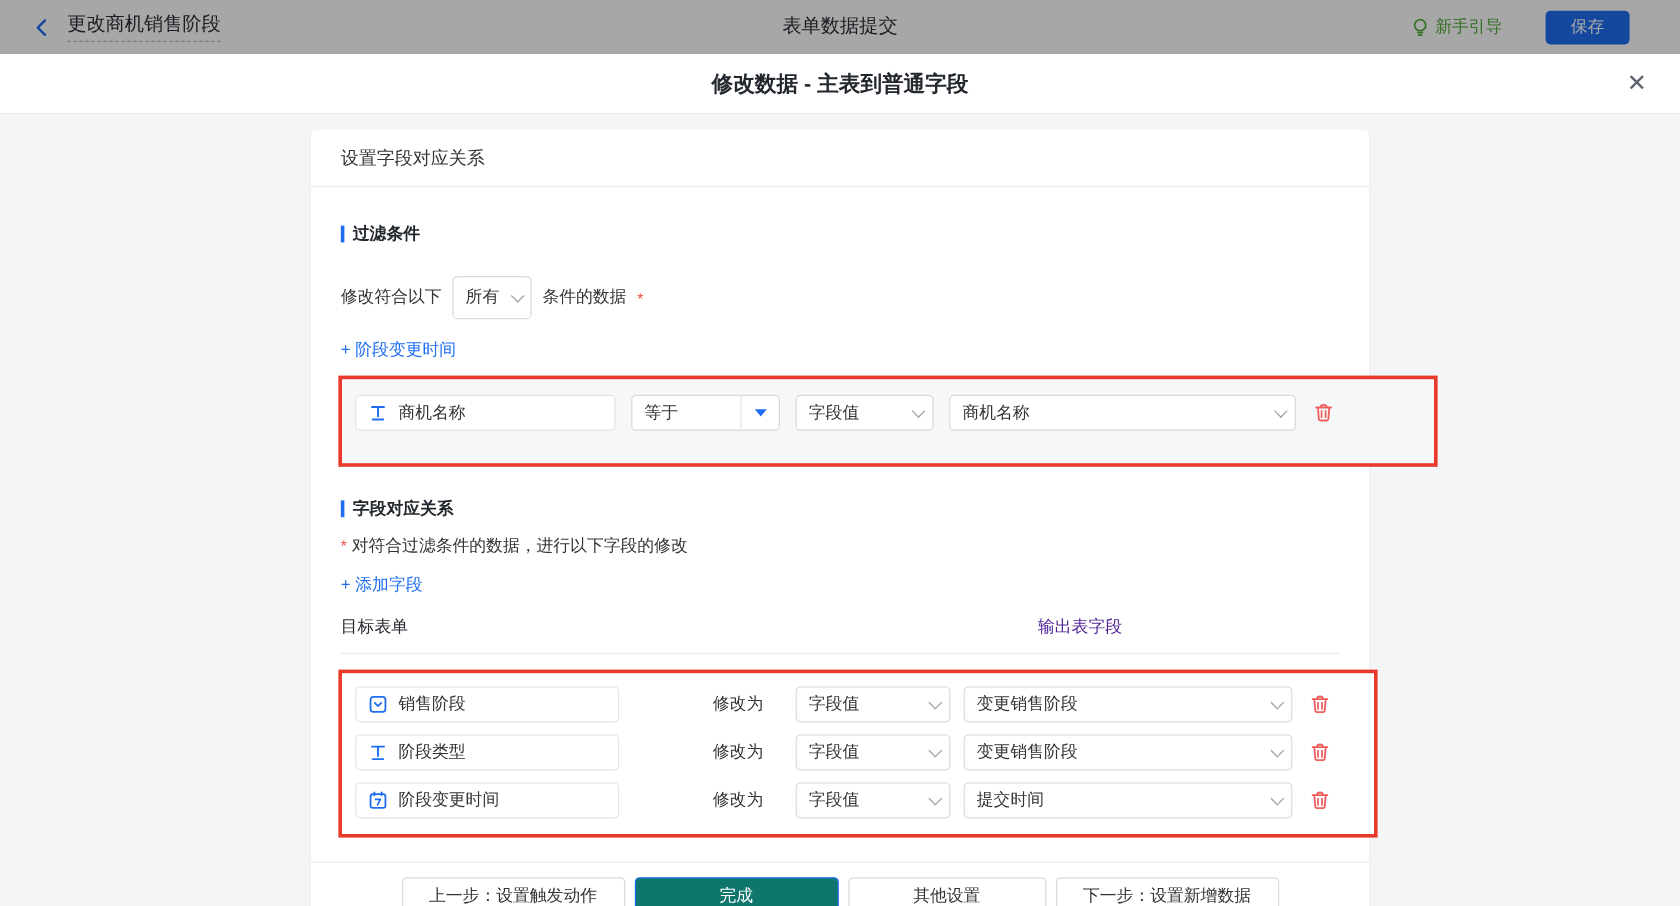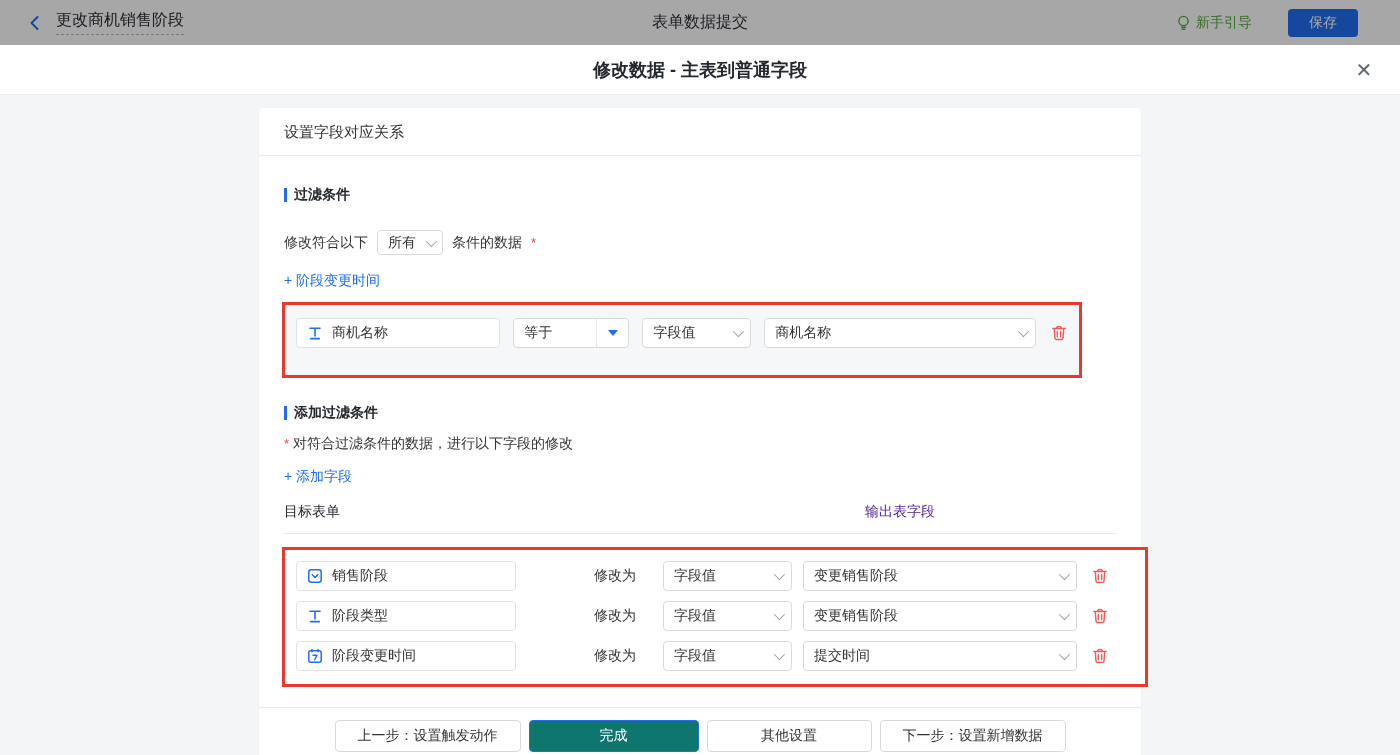--- a/index.html
+++ b/index.html
@@ -71,41 +71,41 @@
     display:flex; align-items:center; margin-top:30px;
     font-size:14px; font-weight:bold; color:#23272e;
   }
   .section-bar { width:3px; height:14px; background:#1f6ef2; margin-right:7px; flex:0 0 auto; }
 
   .condition-line { display:flex; align-items:center; margin-top:26px; gap:9px; }
   .req { color:#f0483e; font-size:13px; }
   .req-sup { color:#f0483e; font-size:13px; margin-right:4px; }
 
   .mini-select {
-    height:25px; min-width:66px; background:#fff; border:1px solid #d8dadd;
+    height:36px; min-width:66px; background:#fff; border:1px solid #d8dadd;
     border-radius:4px; display:flex; align-items:center; justify-content:space-between;
     padding:0 8px 0 10px; gap:8px; cursor:pointer; color:#333;
   }
 
   .add-link {
     display:inline-block; margin-top:17px; color:#1f6ef2; font-size:14px;
     cursor:pointer; text-decoration:none;
   }
   .add-link.second { margin-top:15px; }
 
   
   .chev {
     width:8px; height:8px; border-right:1.4px solid #9aa0a8; border-bottom:1.4px solid #9aa0a8;
     transform:rotate(45deg) translateY(-2px); flex:0 0 auto;
   }
 
   
   .red-box { border:3px solid #e8392b; }
   .filter-red {
-    margin-top:12px; margin-left:-2px; width:800px;
+    margin-top:12px; margin-left:-2px; width:916px;
     background:#f6f7f9; padding:13px 11px 27px;
   }
   .mapping-red {
     margin-top:13px; margin-left:-2px; width:866px;
     background:#fff; padding:11px 11px 13px;
     display:flex; flex-direction:column; gap:10px;justify-content:flex-end;
   }
 
   
   .filter-row, .map-row { display:flex; align-items:center; }
@@ -232,21 +232,21 @@
                 <path d="M4.3 4.8 l0.7 9.2 c0.05 0.8 0.7 1.4 1.5 1.4 h5 c0.8 0 1.45-0.6 1.5-1.4 l0.7-9.2" stroke="#f15c5c" stroke-width="1.5" stroke-linejoin="round"></path>
                 <path d="M7.3 7.4 v5.4 M10.7 7.4 v5.4" stroke="#f15c5c" stroke-width="1.4" stroke-linecap="round"></path>
               </svg>
             </span>
           </div>
         </div>
 
         
         <div class="section-title" style="margin-top:26px;">
           <span class="section-bar"></span>
-          <span>添加过滤条件</span>
+          <span>字段对应关系</span>
         </div>
 
         <div style="margin-top:13px;">
           <span class="req-sup">*</span><span>对符合过滤条件的数据，进行以下字段的修改</span>
         </div>
 
         <a class="add-link second">+ 添加字段</a>
 
         <div class="col-headers">
           <span class="c1">目标表单</span>

